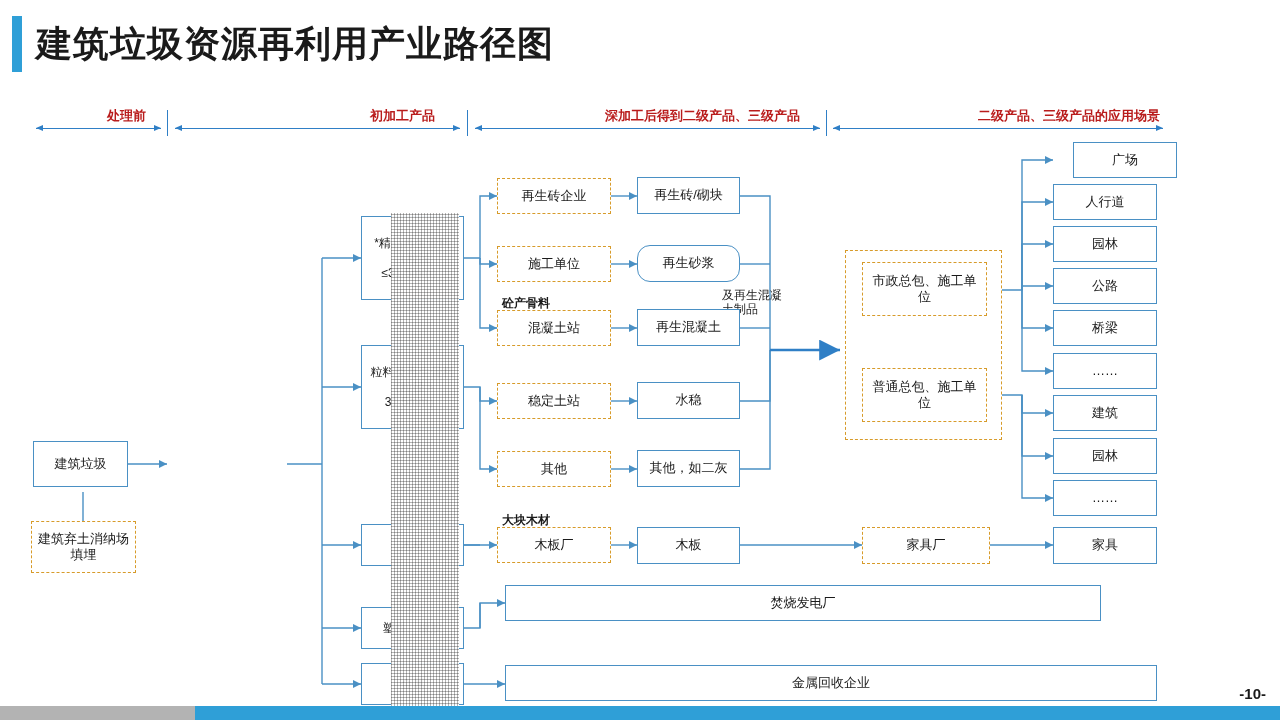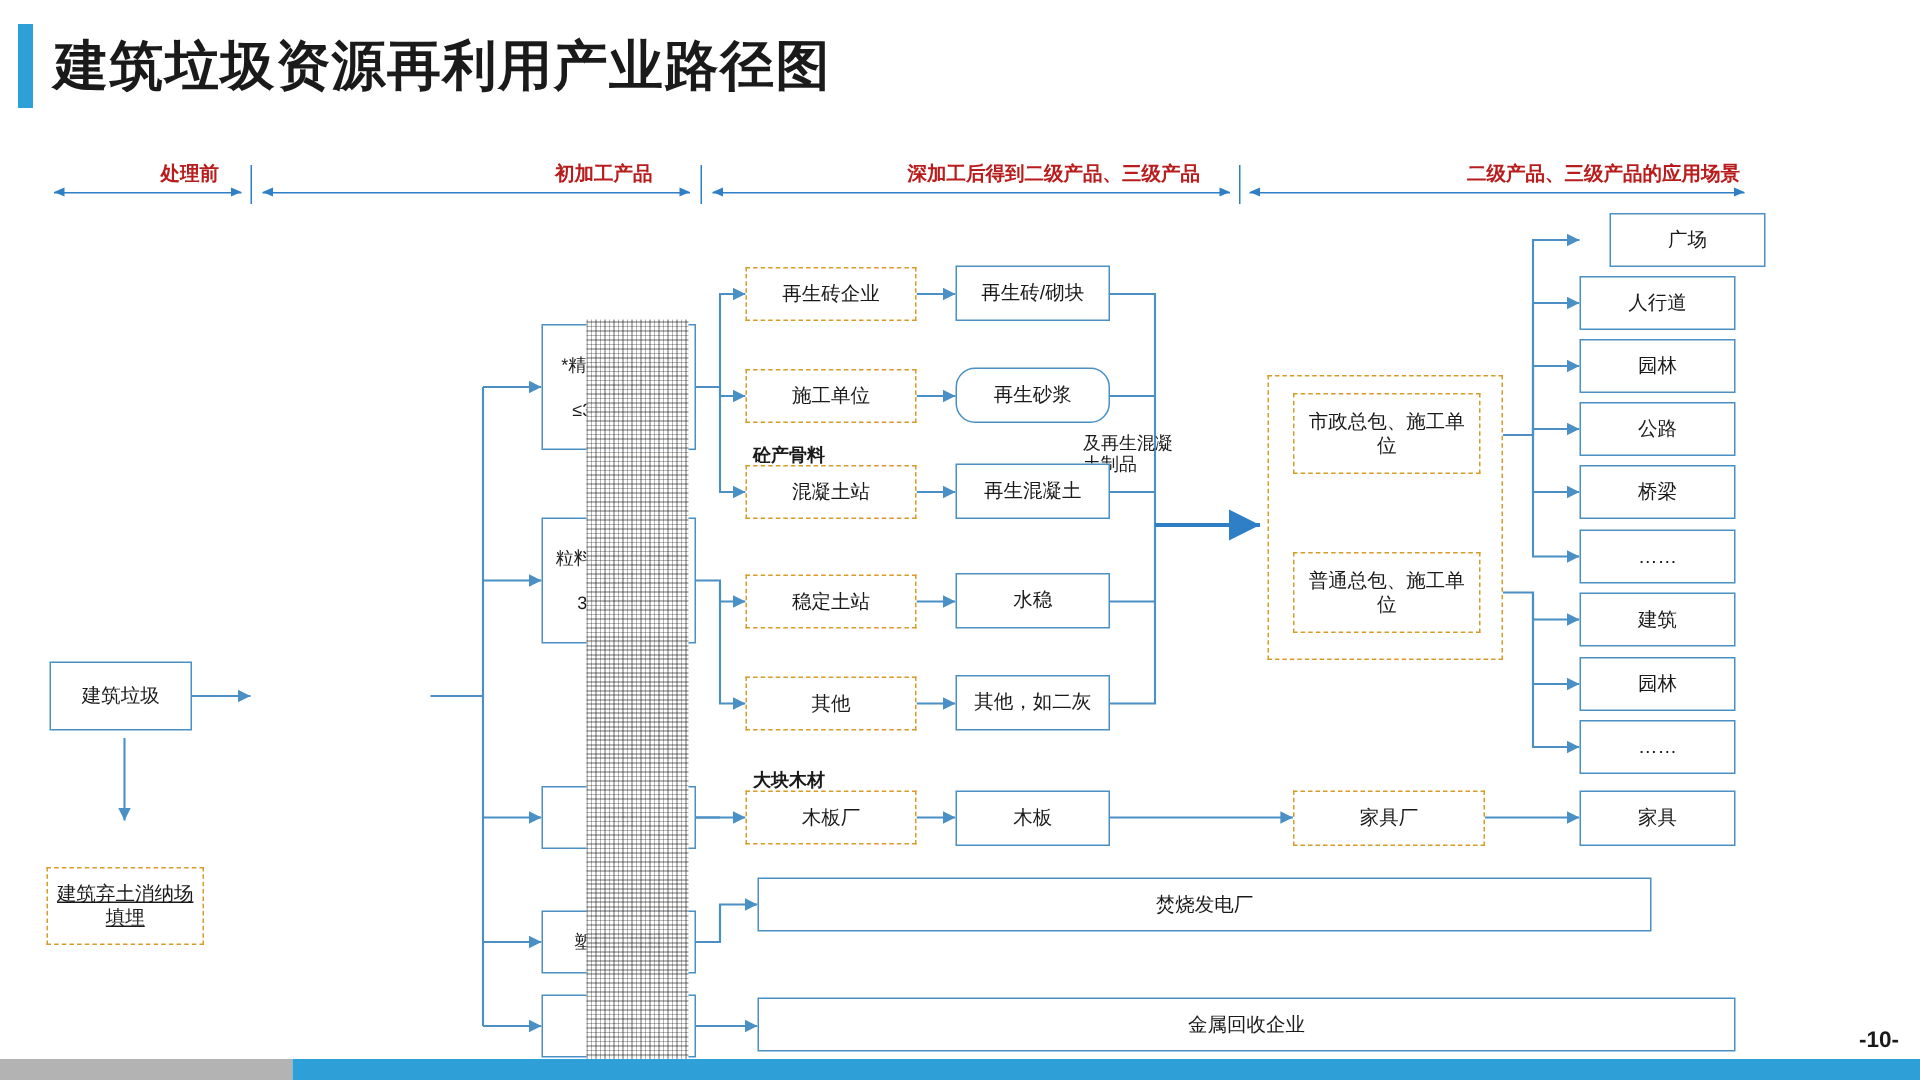--- a/index.html
+++ b/index.html
@@ -156,21 +156,21 @@
 
       <path d="M464,628 L480,628 L480,603 L505,603" marker-end="url(#ah)"></path>
       <path d="M480,628 L480,603"></path>
       <path d="M464,545 L480,545"></path>
 
       <path d="M464,684 L505,684" marker-end="url(#ah)"></path>
     </g>
   </svg>
 
   <div class="box solid" style="left:33px;top:441px;width:95px;height:46px;">建筑垃圾</div>
-  <div class="box dashed" style="left:31px;top:578px;width:105px;height:52px;padding:0 6px;text-decoration:underline;">建筑弃土消纳场填埋</div>
+  <div class="box dashed" style="left:31px;top:521px;width:105px;height:52px;padding:0 6px;">建筑弃土消纳场填埋</div>
 
   <div class="box solid" style="left:361px;top:216px;width:103px;height:84px;padding:0 4px;font-size:12px;">*精品再生骨料（粒径≤31.5mm）</div>
   <div class="box solid" style="left:361px;top:345px;width:103px;height:84px;padding:0 4px;font-size:12px;">粒料类再生骨料（粒径＞31.5mm）</div>
   <div class="box solid" style="left:361px;top:524px;width:103px;height:42px;padding:0 4px;font-size:12px;">木材</div>
   <div class="box solid" style="left:361px;top:607px;width:103px;height:42px;padding:0 4px;font-size:12px;">塑料、橡胶</div>
   <div class="box solid" style="left:361px;top:663px;width:103px;height:42px;padding:0 4px;font-size:12px;">金属</div>
 
   <div class="hatch" style="left:391px;top:213px;width:68px;height:494px;opacity:.95;"></div>
 
   <div class="box dashed" style="left:497px;top:178px;width:114px;height:36px;">再生砖企业</div>

